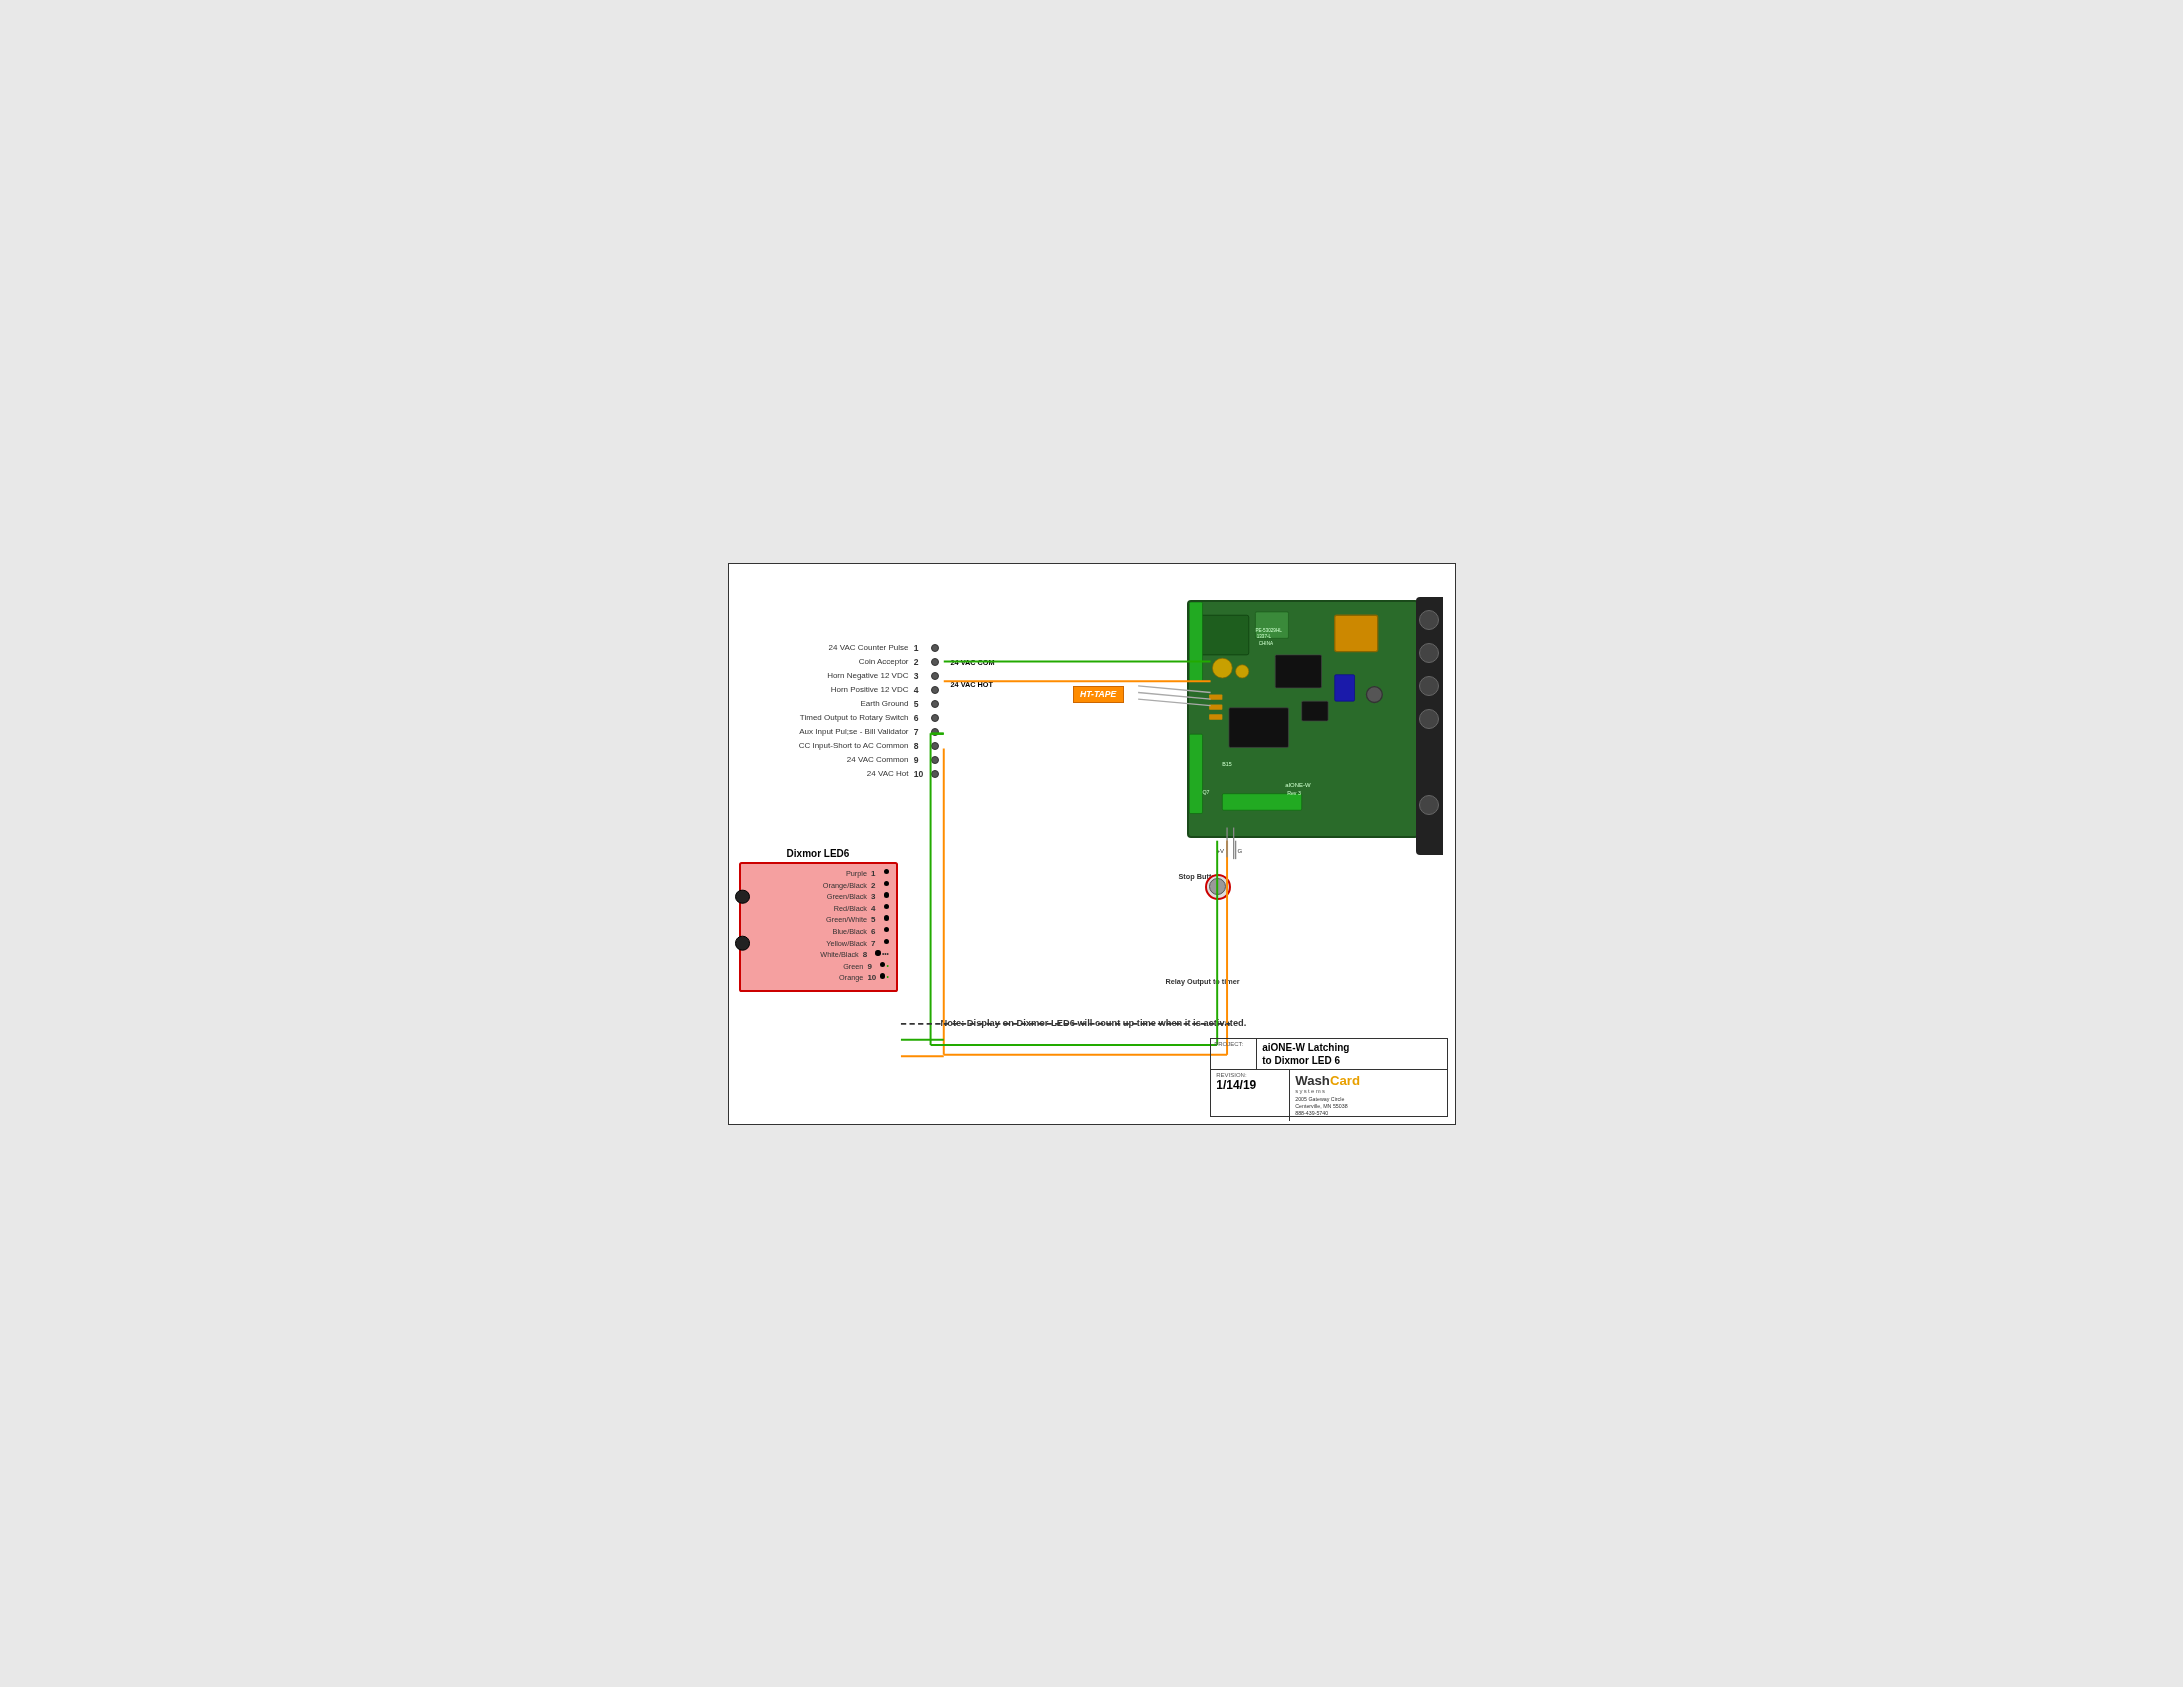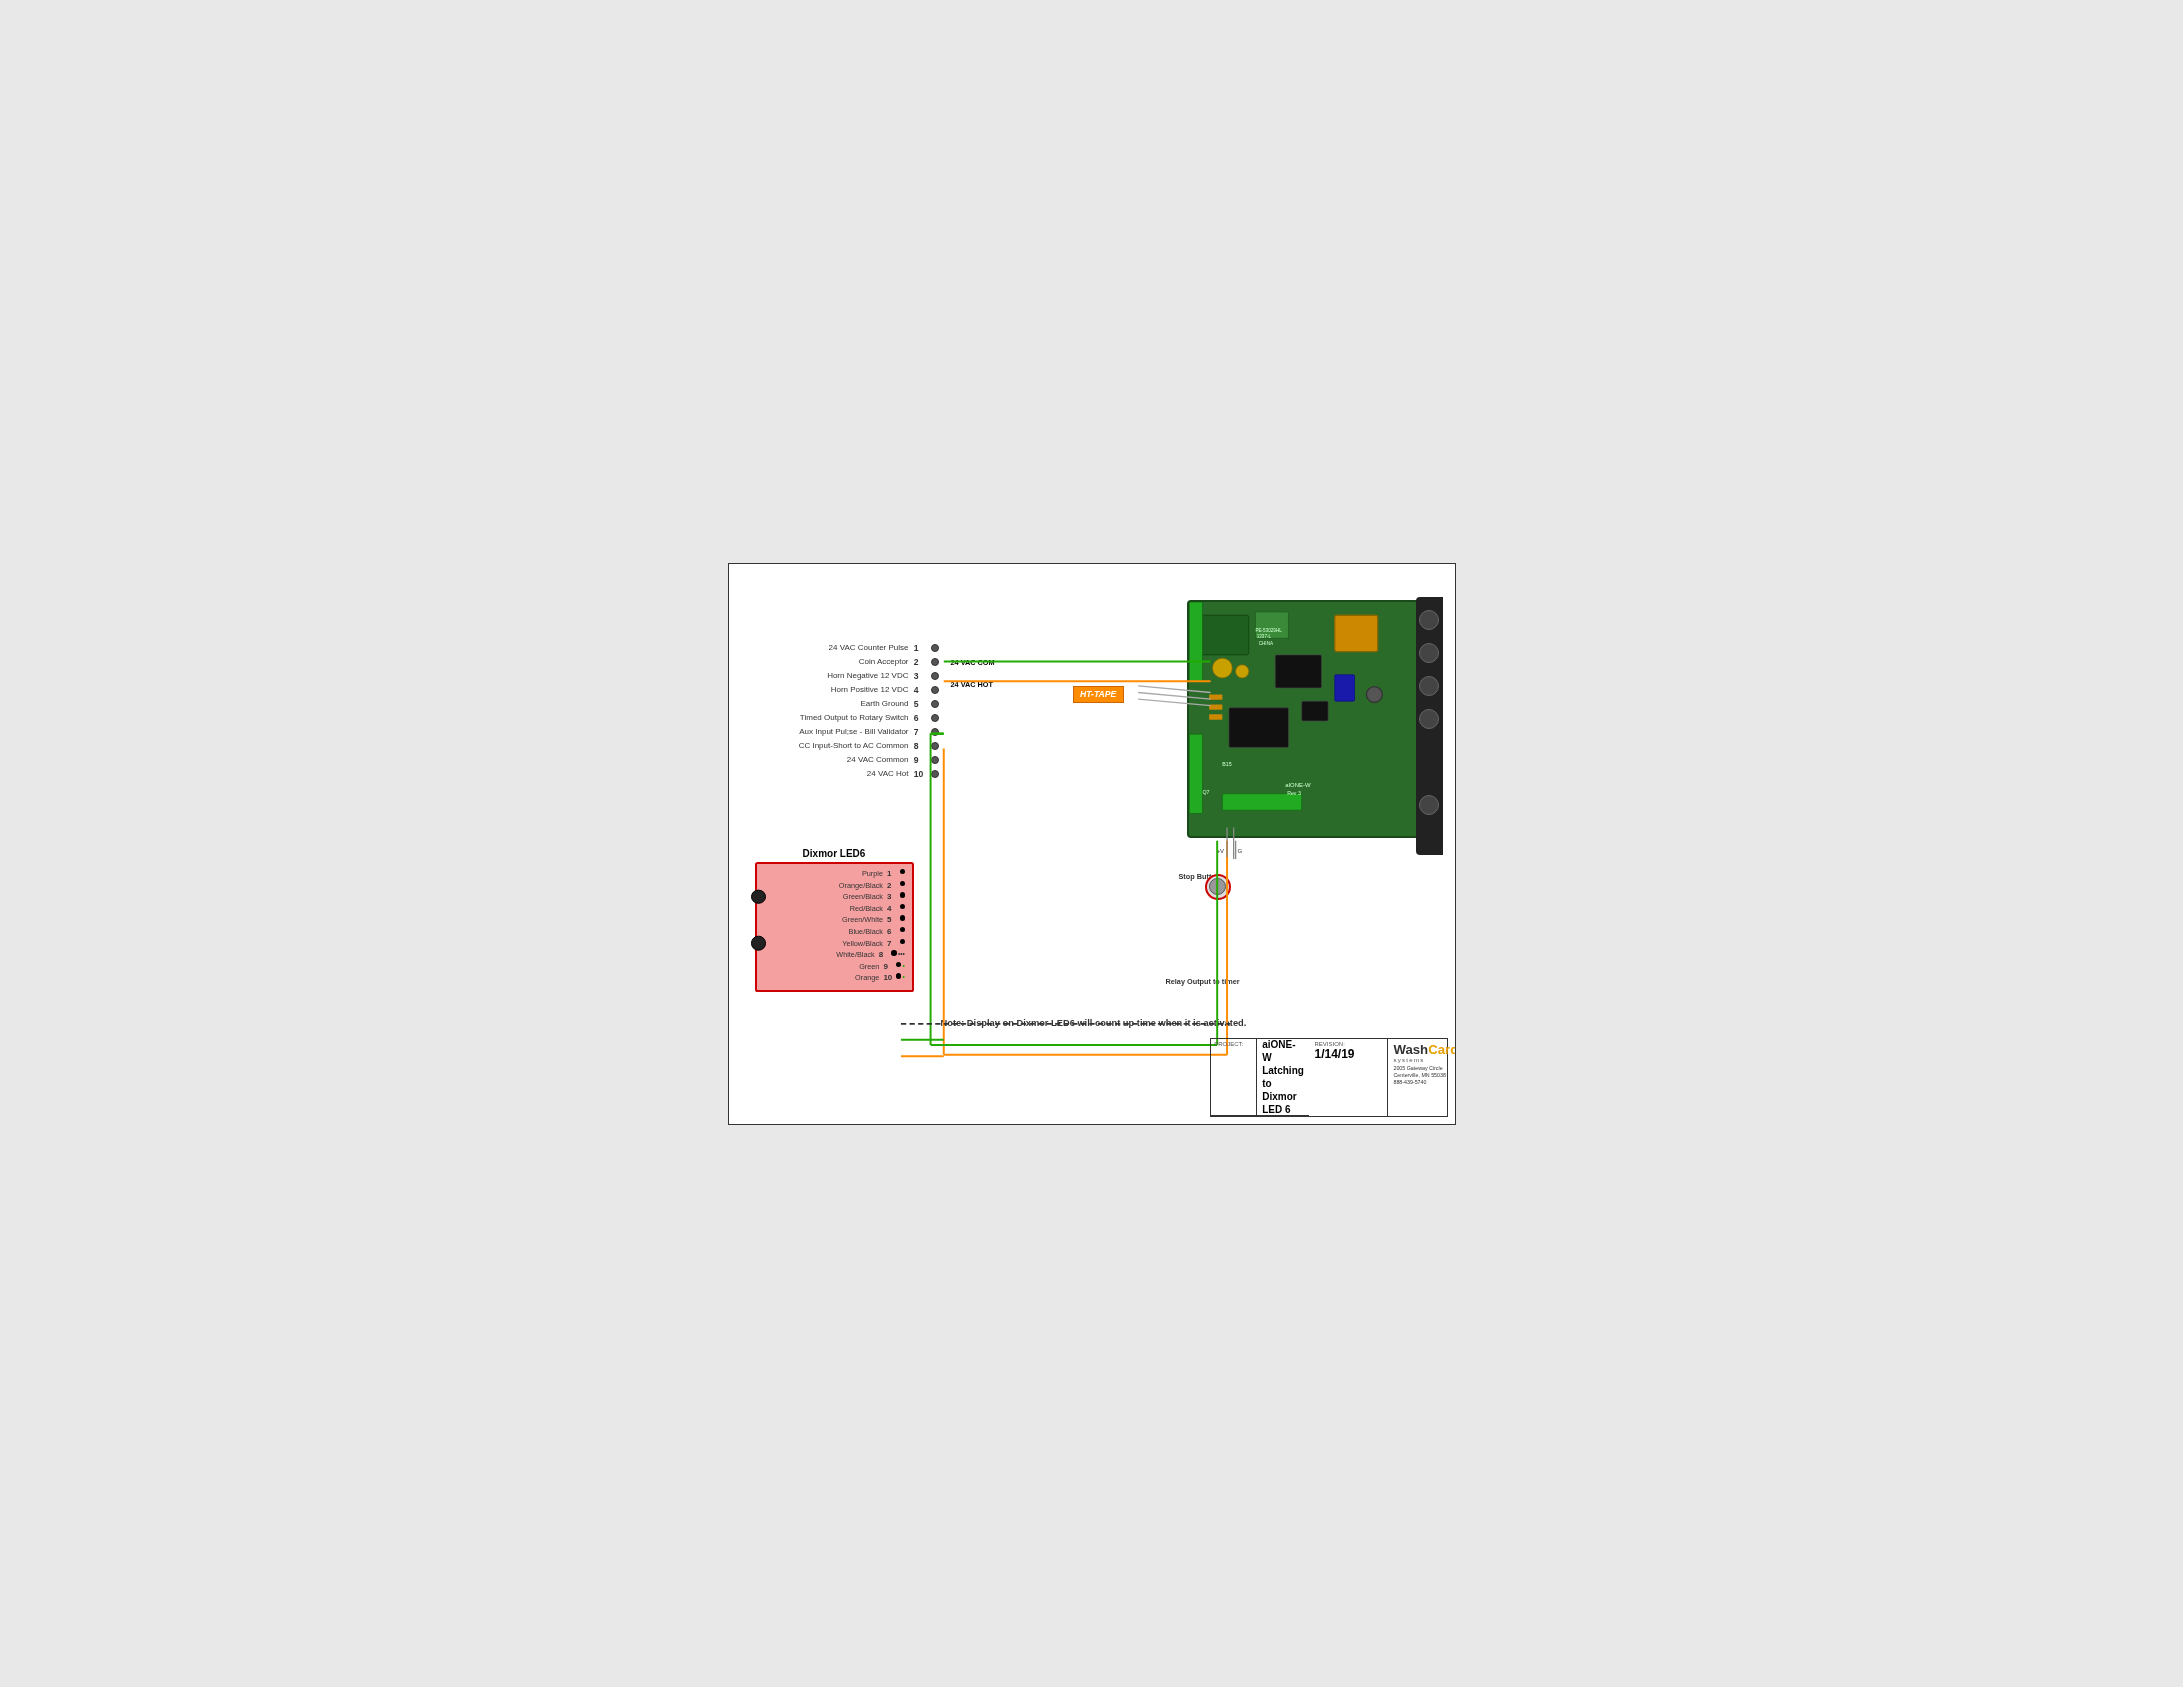--- a/index.html
+++ b/index.html
@@ -22,21 +22,21 @@
 
     
     .title-block {
       position: absolute;
       bottom: 6.6px;
       right: 6.6px;
       border: 0.7px solid #333;
       width: 238px;
       height: 79px;
       display: flex;
-      flex-direction: row;
+      flex-direction: column;
     }
     .title-row {
       display: flex;
       border-bottom: 0.7px solid #333;
       flex: 1;
     }
     .title-label {
       font-size: 6px;
       color: #555;
       padding: 2px 3.3px;
@@ -120,21 +120,21 @@
       font-weight: bold;
       color: #333;
       min-width: 13.2px;
       text-align: left;
     }
 
     
     .dixmor-container {
       position: absolute;
       top: 284px;
-      left: 26px;
+      left: 10px;
     }
     .dixmor-title {
       font-size: 10px;
       font-weight: bold;
       text-align: center;
       margin-bottom: 3.3px;
       color: #000;
     }
     .dixmor-box {
       background: #f5a0a0;

